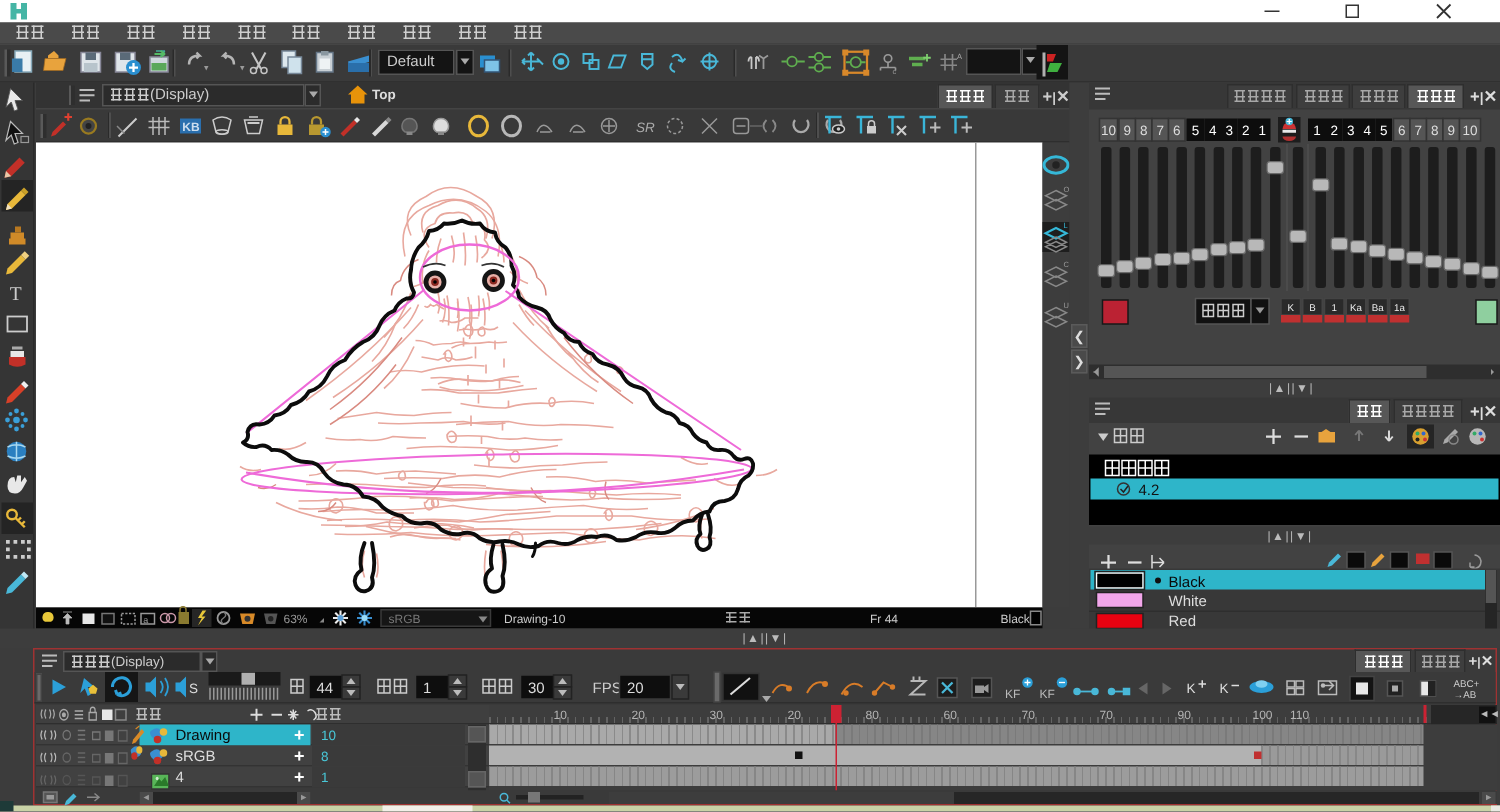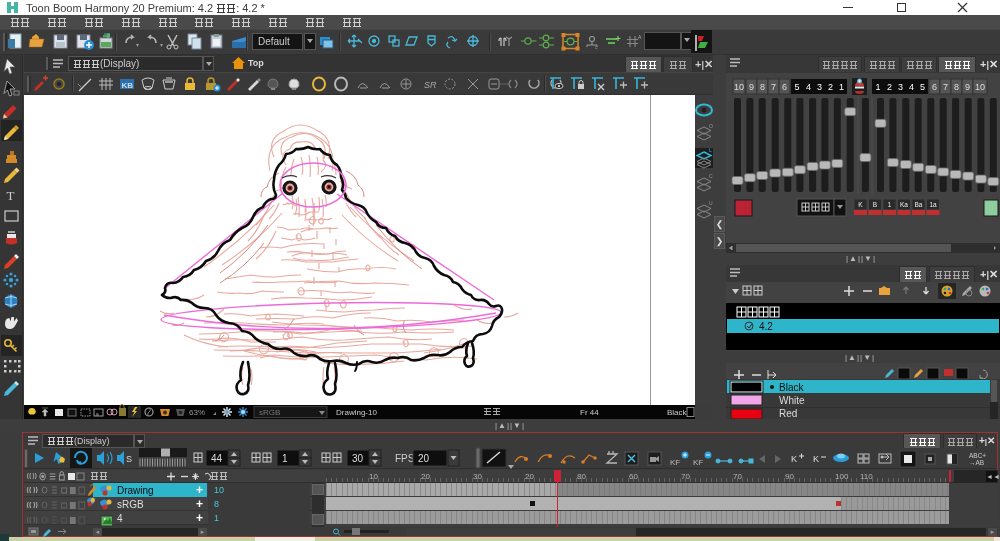--- a/index.html
+++ b/index.html
@@ -23,21 +23,20 @@
 .tab{position:absolute;top:0;height:100%;color:#a8a8a8;font-size:10px;text-align:center;line-height:15px;background:#3e3e3e;border:1px solid #2e2e2e;border-bottom:none}
 .tab.on{background:#575757;color:#fff}
 svg{position:absolute;overflow:visible}
 </style></head><body>
 <div id="app">
 
 <div class="abs" style="left:0;top:0;width:1000px;height:15px;background:#fff"></div>
 <svg class="abs" style="left:6px;top:1px" width="16" height="13" viewBox="0 0 16 13">
  <path d="M1 1 h4 v4 h3 v-4 h4 v11 h-4 v-4 h-3 v4 h-4 z" fill="#45b5a5"></path>
 </svg>
-<div class="abs" style="left:26px;top:2px;font-size:11px;color:#3c3c3c">Toon Boom Harmony 20 Premium: 4.2 <i class="k"></i><i class="k"></i>: 4.2 *</div>
 <div class="abs" style="left:843px;top:7px;width:10px;height:1px;background:#333"></div>
 <div class="abs" style="left:897px;top:3px;width:9px;height:9px;border:1px solid #333"></div>
 <svg class="abs" style="left:957px;top:2px" width="11" height="11">
       <path d="M1 1 L10 10 M10 1 L1 10" stroke="#333" stroke-width="1.2"></path>
     </svg>
 
 <div class="abs" style="left:0;top:15px;width:1000px;height:14px;background:#4a4a4a;color:#cfcfcf;font-size:10px;line-height:11px">
 <span class="abs" style="left:10px;top:2px"><i class="k"></i><i class="k"></i></span>
 <span class="abs" style="left:47px;top:2px"><i class="k"></i><i class="k"></i></span>
 <span class="abs" style="left:84px;top:2px"><i class="k"></i><i class="k"></i></span>

